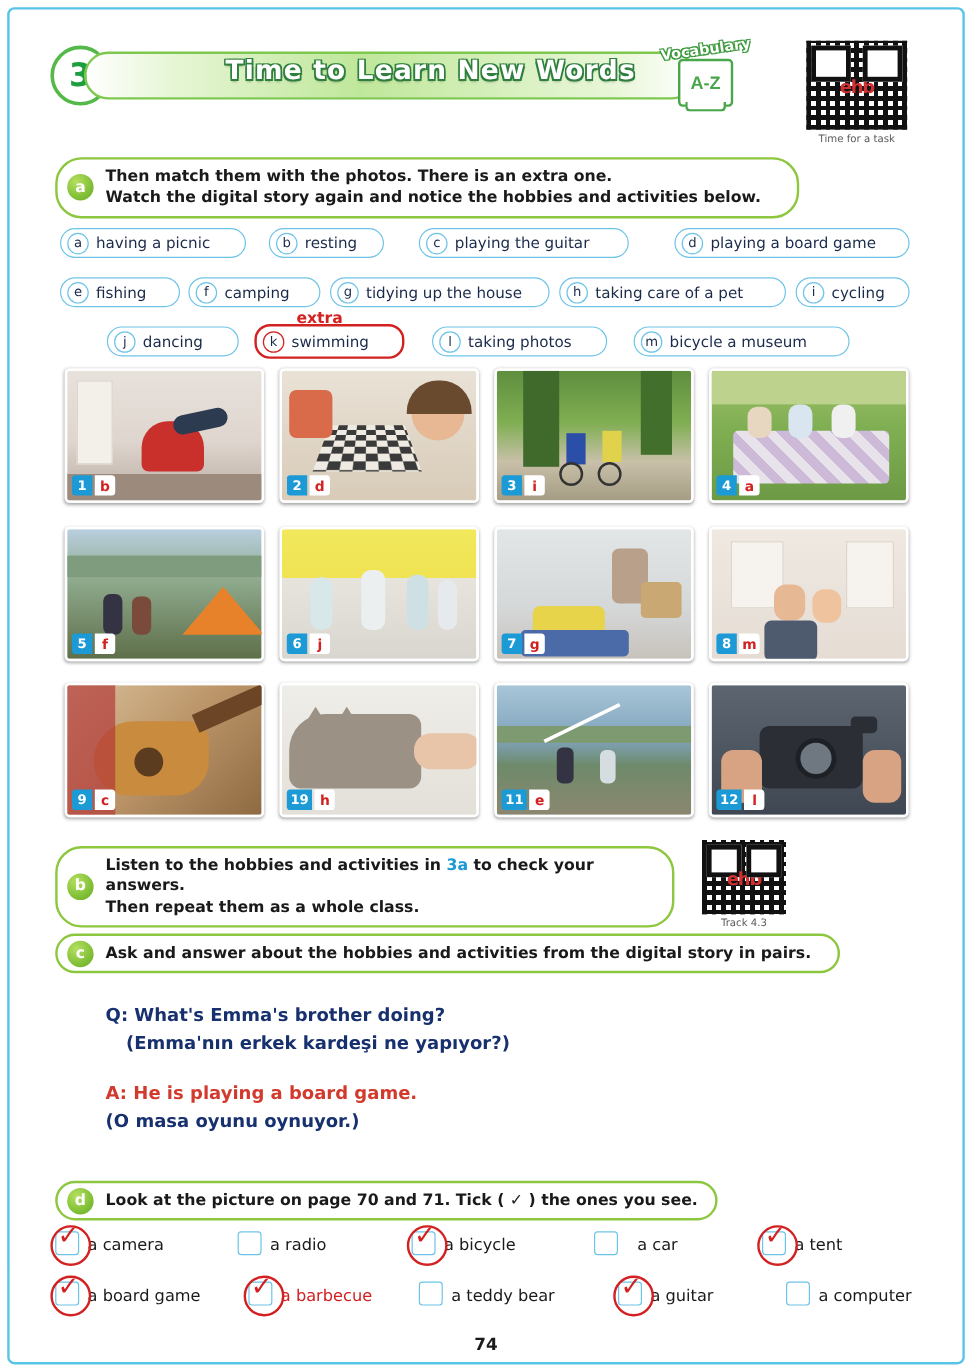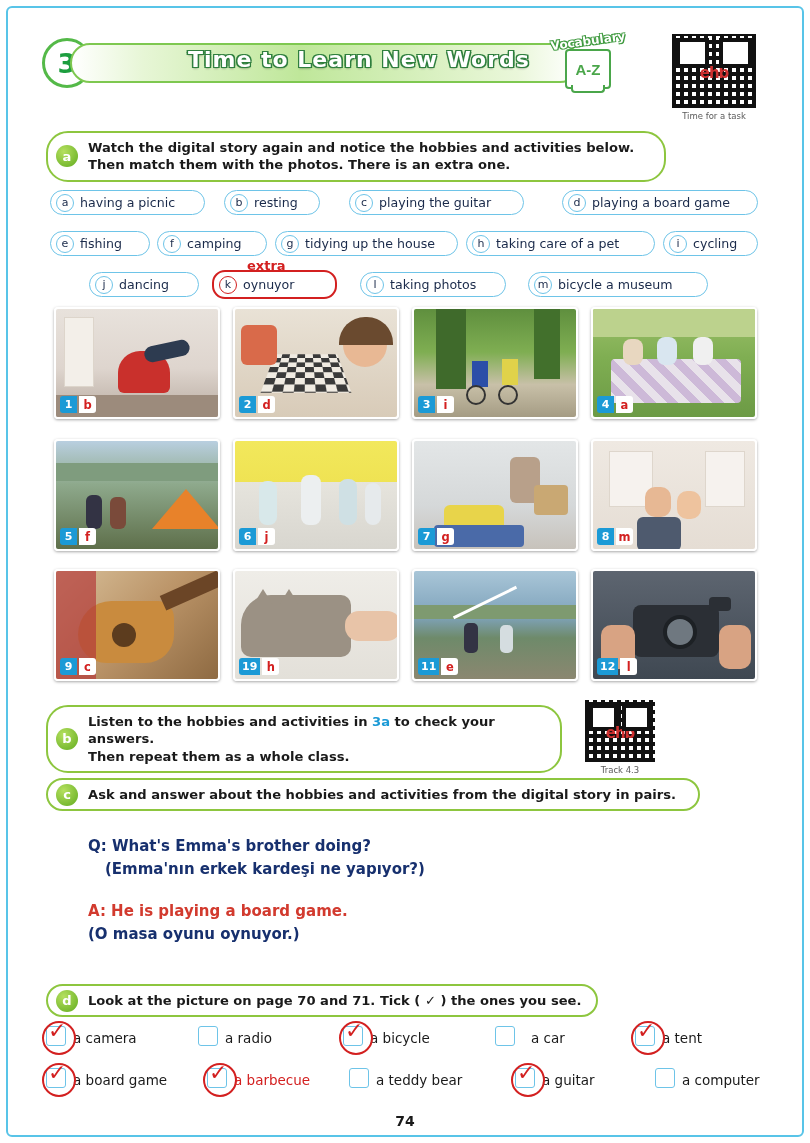--- a/index.html
+++ b/index.html
@@ -220,22 +220,22 @@
 
 <div class="qr-top">
   <div class="qr">
     <div class="qr-ehb">ehb</div>
   </div>
   <div class="qr-caption">Time for a task</div>
 </div>
 
 <div class="bubble" style="left:46px; top:131px; width:620px;">
   <div class="letter-circ">a</div>
+  <div>Then match them with the photos. There is an extra one.</div>
   <div>Watch the digital story again and notice the hobbies and activities below.</div>
-  <div>Then match them with the photos. There is an extra one.</div>
 </div>
 
 <div class="chip" style="left:50px; top:190px; width:155px;">
   <div class="ltr">a</div>
   <div>having a picnic</div>
 </div>
 <div class="chip" style="left:224px; top:190px; width:96px;">
   <div class="ltr">b</div>
   <div>resting</div>
 </div>
@@ -270,21 +270,21 @@
 </div>
 
 <div class="extra-label">extra</div>
 
 <div class="chip" style="left:89px; top:272px; width:110px;">
   <div class="ltr">j</div>
   <div>dancing</div>
 </div>
 <div class="chip highlight" style="left:212px; top:270px; width:125px; height:29px;">
   <div class="ltr">k</div>
-  <div>oynuyor</div>
+  <div>swimming</div>
 </div>
 <div class="chip" style="left:360px; top:272px; width:146px;">
   <div class="ltr">l</div>
   <div>taking photos</div>
 </div>
 <div class="chip" style="left:528px; top:272px; width:180px;">
   <div class="ltr">m</div>
   <div>bicycle a museum</div>
 </div>
 

